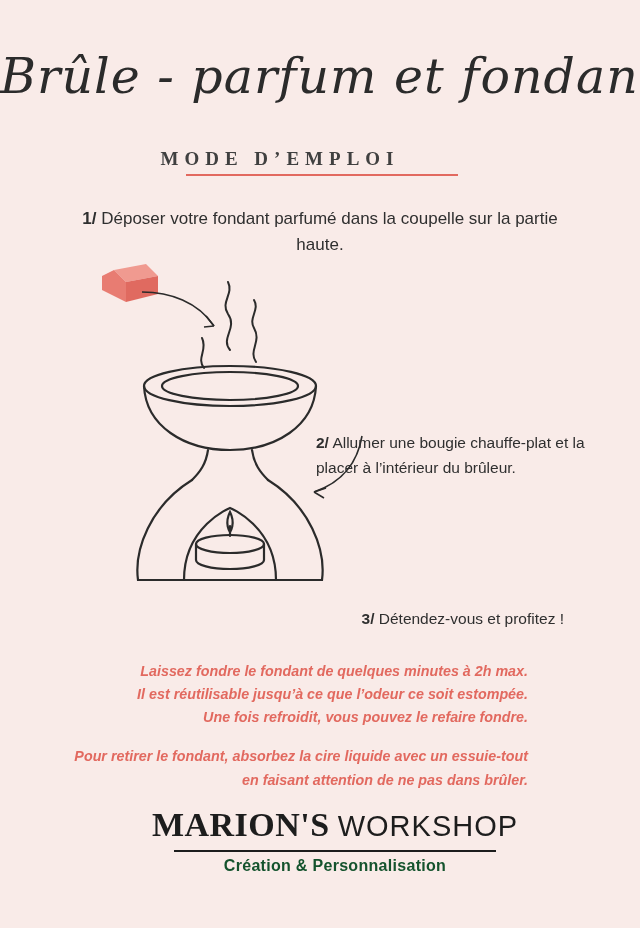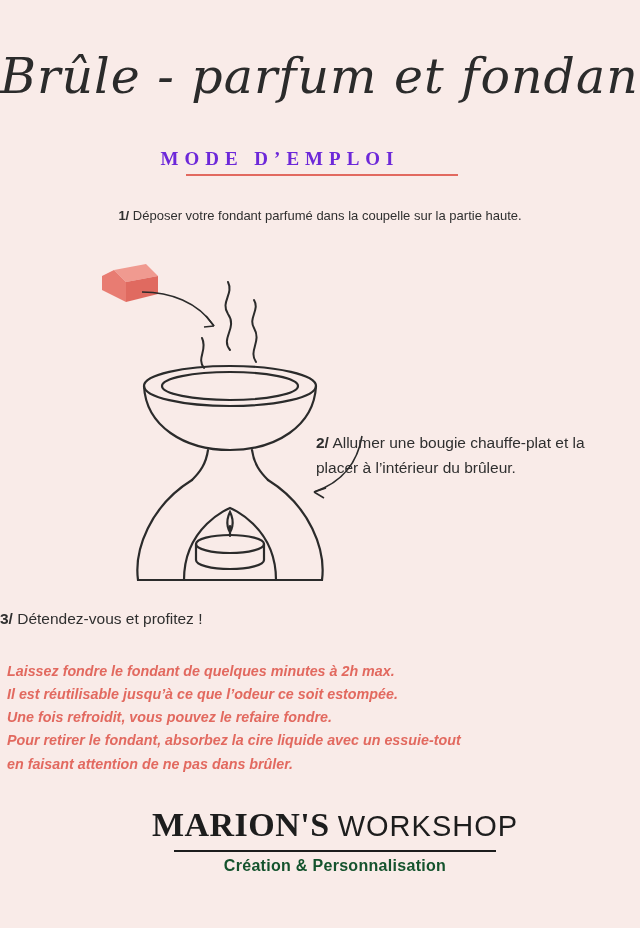--- a/index.html
+++ b/index.html
@@ -37,38 +37,38 @@
   .subtitle {
     position: absolute;
     top: 148px;
     left: 0;
     width: 560px;
     text-align: center;
     font-family: "Liberation Serif", serif;
     font-size: 19px;
     font-weight: bold;
     letter-spacing: 6px;
-    color: #6d28d9;
+    color: #404040;
   }
   .subtitle-rule {
     position: absolute;
     top: 174px;
     left: 186px;
     width: 272px;
     height: 2px;
     background: #e2695f;
   }
   
   .step1 {
     position: absolute;
     top: 206px;
     left: 70px;
     width: 500px;
     text-align: center;
-    font-size: 13px;
+    font-size: 17px;
     line-height: 1.55;
     color: #2f2f2f;
   }
   .step1 b { font-weight: bold; }
 
   .step2 {
     position: absolute;
     top: 386px;
     left: 316px;
     width: 312px;
@@ -77,40 +77,40 @@
     color: #2f2f2f;
     margin-top: 45px;
   }
   .step2 b { font-weight: bold; }
 
   .step3 {
     position: absolute;
     top: 610px;
     left: 0;
     width: 564px;
-    text-align: left;
+    text-align: right;
     font-size: 15.5px;
     color: #2f2f2f;
   }
   .step3 b { font-weight: bold; }
 
   
   .notes {
     position: absolute;
     top: 660px;
-    left: 7px;
+    left: 0;
     width: 528px;
-    text-align: left;
+    text-align: right;
     color: #e2695f;
     font-size: 14.3px;
     font-weight: bold;
     font-style: italic;
     line-height: 1.62;
   }
-  .notes .blk2 { }
+  .notes .blk2 { margin-top: 16px; }
 
   
   .logo {
     position: absolute;
     top: 806px;
     left: 15px;
     width: 640px;
     text-align: center;
   }
   .logo-main {

